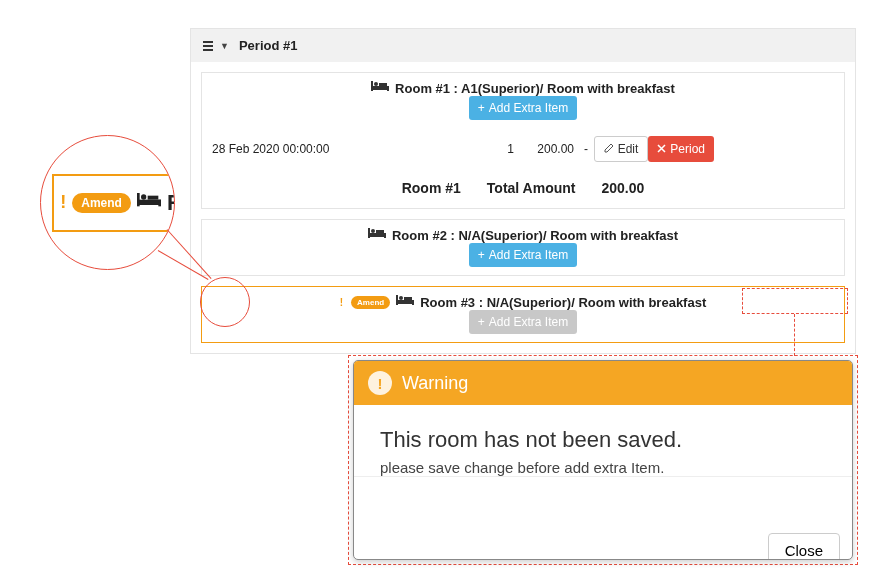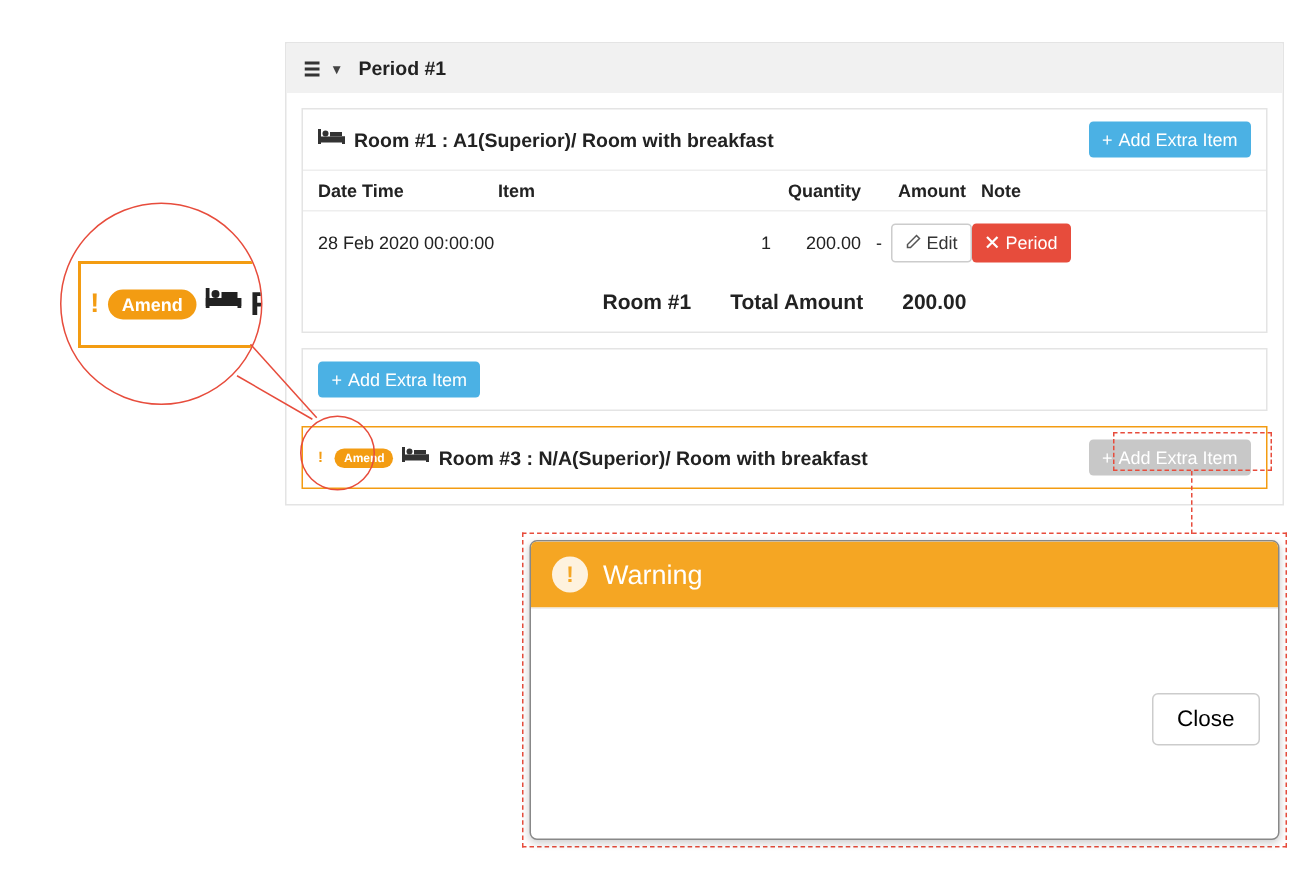--- a/index.html
+++ b/index.html
@@ -40,20 +40,21 @@
   .room-block {
     border: 1px solid #e4e4e4;
     margin: 10px;
     background: #fff;
   }
   .room-head {
     display: flex;
     align-items: center;
     justify-content: space-between;
     padding: 8px 10px;
+    flex-direction: column;
   }
   .room-head-l {
     display: flex;
     align-items: center;
     gap: 6px;
     font-weight: bold;
     font-size: 13px;
   }
   .btn {
     display: inline-flex;
@@ -257,28 +258,20 @@
             </svg>
         </span>
         <span>Room #1 : A1(Superior)/ Room with breakfast</span>
       </div>
       <button class="btn btn-blue">
         <span>+</span>
         <span>Add Extra Item</span>
       </button>
     </div>
 
-    <div class="tbl-head">
-      <span>Date Time</span>
-      <span>Item</span>
-      <span class="qty">Quantity</span>
-      <span class="amt">Amount</span>
-      <span>Note</span>
-      <span></span>
-    </div>
 
     <div class="tbl-row">
       <span>28 Feb 2020 00:00:00</span>
       <span class="qty">1</span>
       <span class="amt">200.00</span>
       <span>-</span>
       <span class="actions">
         <button class="btn btn-white">
           <span>
             <svg width="10" height="10" viewBox="0 0 10 10">
@@ -300,20 +293,32 @@
 
     <div class="total-row">
       <span>Room #1</span>
       <span>Total Amount</span>
       <span>200.00</span>
     </div>
   </div>
 
   <div class="room-block">
     <div class="room-head">
+      <div class="room-head-l">
+        <span>
+          <svg width="18" height="12" viewBox="0 0 18 12">
+              <rect x="0" y="0" width="2" height="10" fill="#333"></rect>
+              <rect x="0" y="5" width="18" height="4" fill="#333"></rect>
+              <rect x="16" y="5" width="2" height="5" fill="#333"></rect>
+              <circle cx="5" cy="3" r="2" fill="#333"></circle>
+              <rect x="8" y="2" width="8" height="3" fill="#333"></rect>
+            </svg>
+        </span>
+        <span>Room #2 : N/A(Superior)/ Room with breakfast</span>
+      </div>
       <button class="btn btn-blue">
         <span>+</span>
         <span>Add Extra Item</span>
       </button>
     </div>
   </div>
 
   <div class="room-block amend">
     <div class="room-head">
       <div class="room-head-l">
@@ -361,17 +366,21 @@
 
 <div class="dash-btn"></div>
 <div class="dash-conn"></div>
 
 <div class="modal-dash">
   <div class="modal">
     <div class="modal-head">
       <span class="circ">!</span>
       <span>Warning</span>
     </div>
+    <div class="modal-body">
+      <h2>This room has not been saved.</h2>
+      <p>please save change before add extra Item.</p>
+    </div>
     <div class="modal-foot">
       <button class="btn-close">Close</button>
     </div>
   </div>
 </div>
 
 </body></html>

